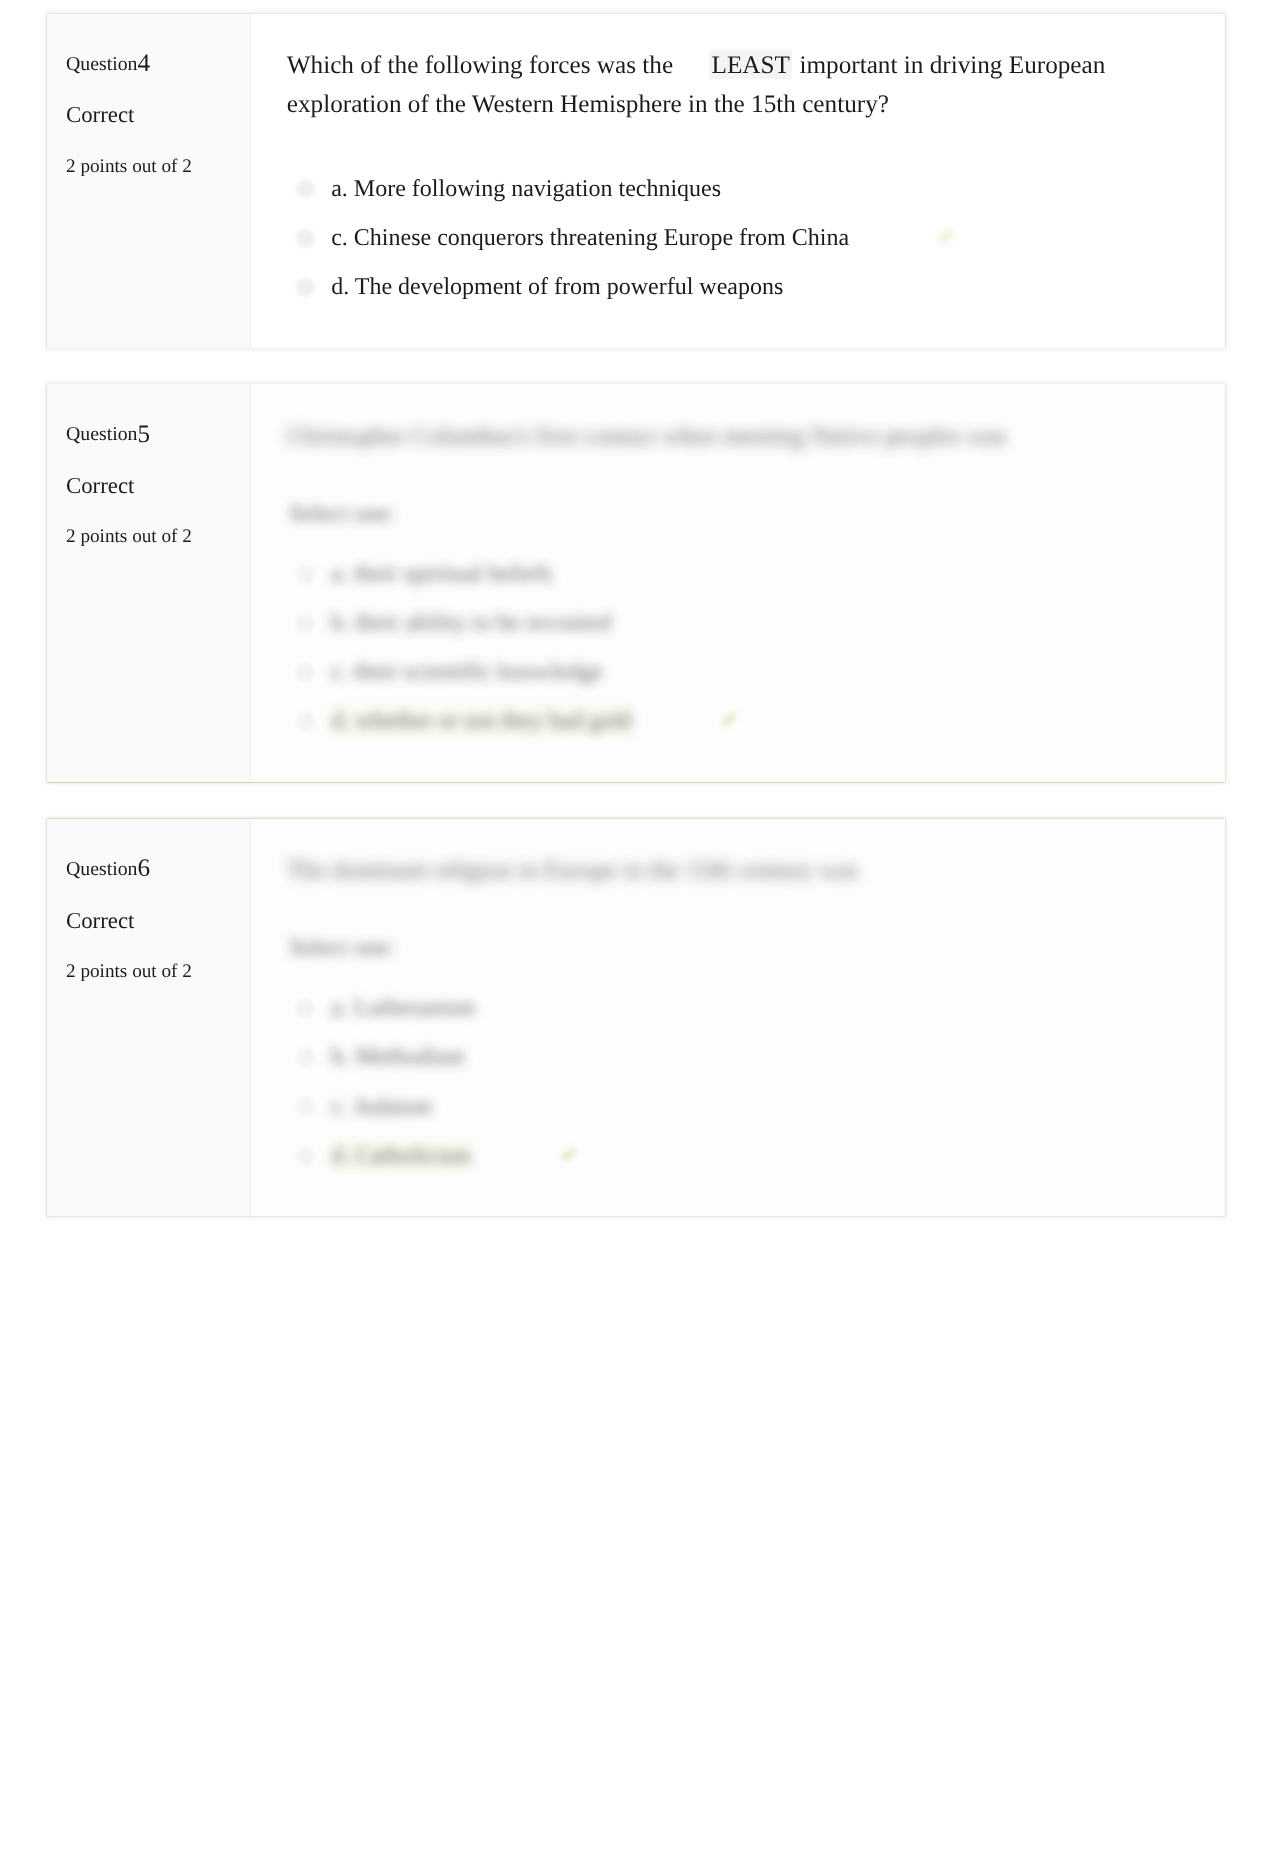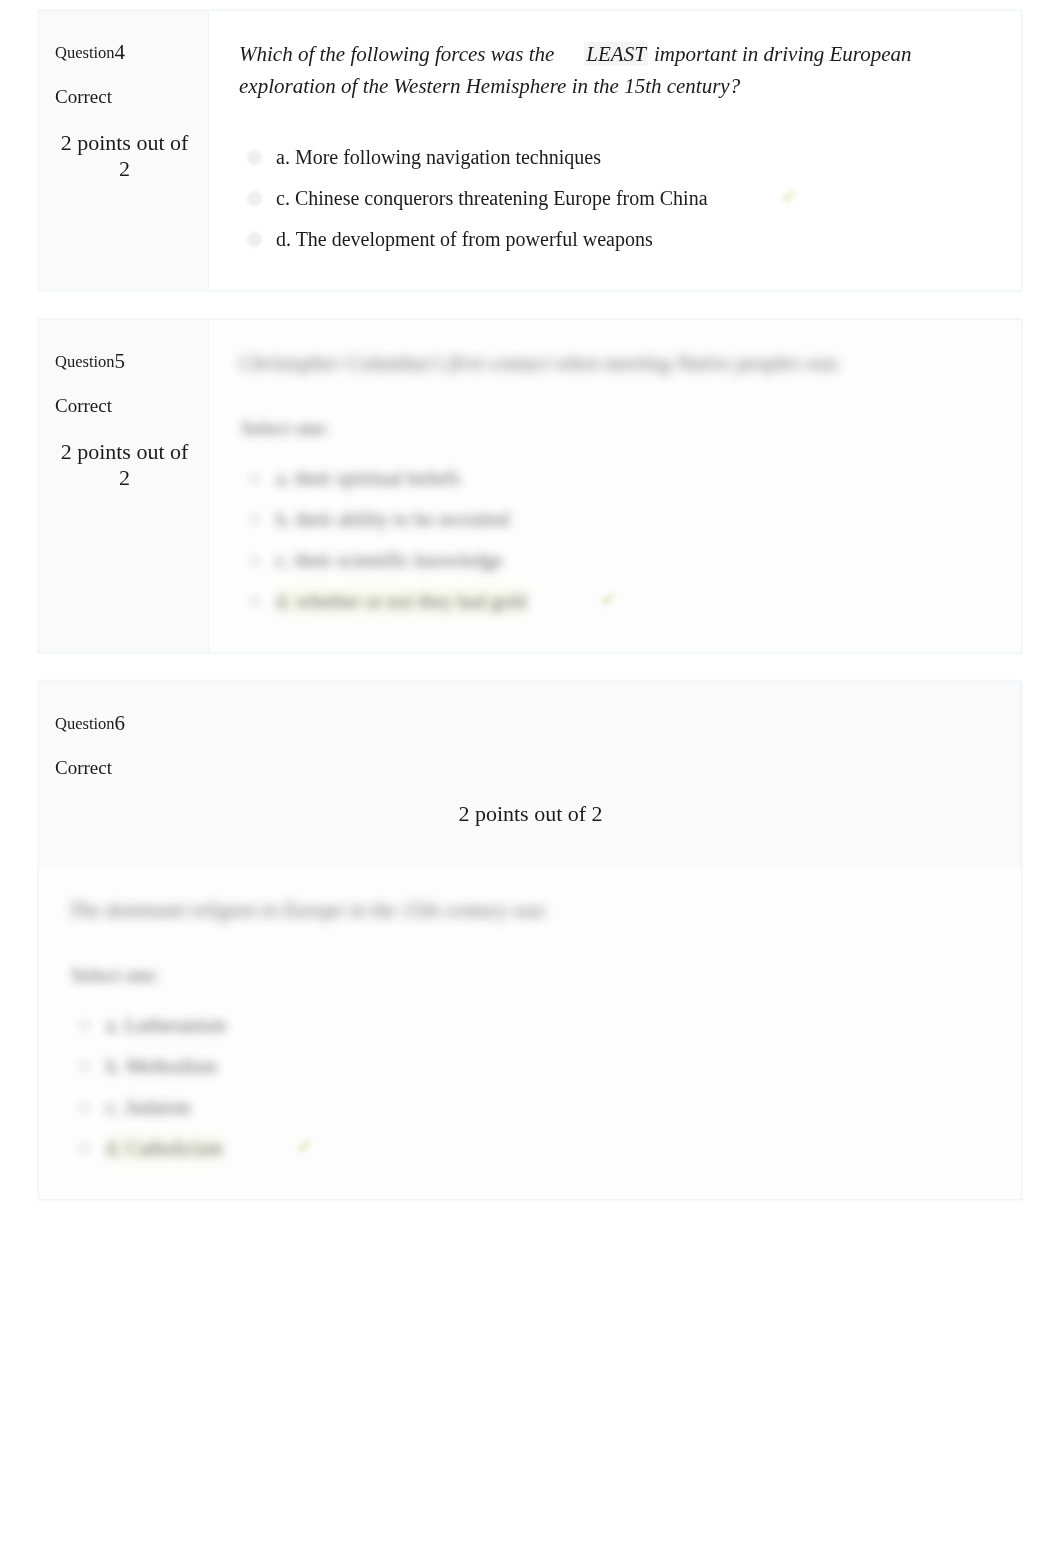--- a/index.html
+++ b/index.html
@@ -30,21 +30,21 @@
     display: flex;
     align-items: stretch;
     margin: 0 40px 0 38px;
     background: #a16207;
     border: 1px solid #f2f4f6;
     border-radius: 2px;
     box-shadow: 0 0 3px rgba(200, 208, 214, 0.35);
   }
   .qcard.card1 { margin-top: 10px; }
   .qcard.card2 { margin-top: 28px; }
-  .qcard.card3 { margin-top: 28px; flex-direction: column; }
+  .qcard.card3 { margin-top: 28px; }
 
   .qinfo {
     flex: 0 0 170px;
     background: #fafafb;
     border-right: 1px solid #f1f3f5;
     padding: 30px 14px 40px 16px;
   }
   .qinfo .qno {
     font-size: 16.5px;
     line-height: 1.1;
@@ -52,39 +52,37 @@
     white-space: nowrap;
     margin-bottom: 22px;
   }
   .qinfo .qno .numtxt { font-size: 21px; vertical-align: -1px; }
   .qinfo .state {
     font-size: 19px;
     margin-bottom: 22px;
     color: #1b1b1b;
   }
   .qinfo .grade {
-    font-size: 22px;
-    color: #1b1b1b;
-    text-align: center;
+    font-size: 16px;
+    color: #1b1b1b;
   }
 
   .qcontent {
     flex: 1 1 auto;
     padding: 28px 30px 30px 30px;
     background: #ffffff;
     position: relative;
   }
 
   .qtext {
     font-size: 21px;
     line-height: 1.52;
     color: #1b1b1b;
     margin: 0 0 34px 0;
     max-width: 740px;
-    font-style: italic;
   }
   .qtext .least {
     background: #f4f4f4;
     padding: 0 2px;
     margin: 0 6px 0 30px;
   }
 
   .prompt {
     font-size: 20px;
     line-height: 1.4;

